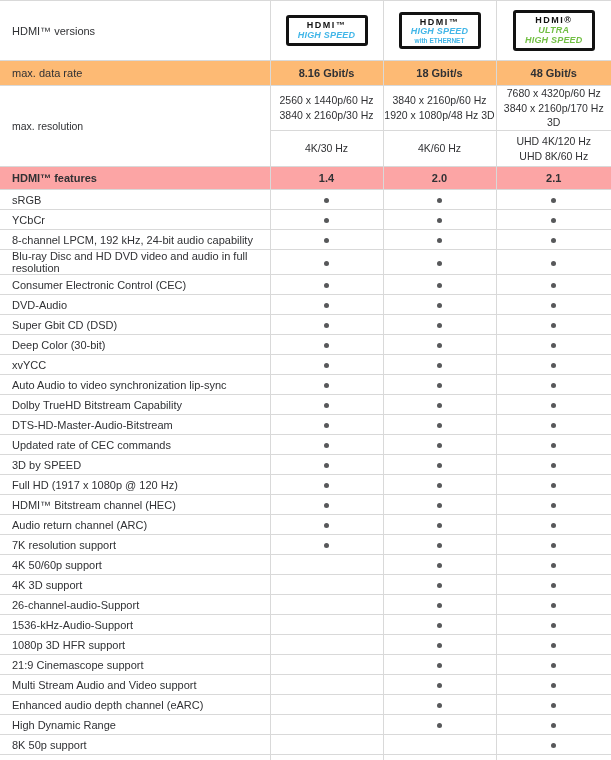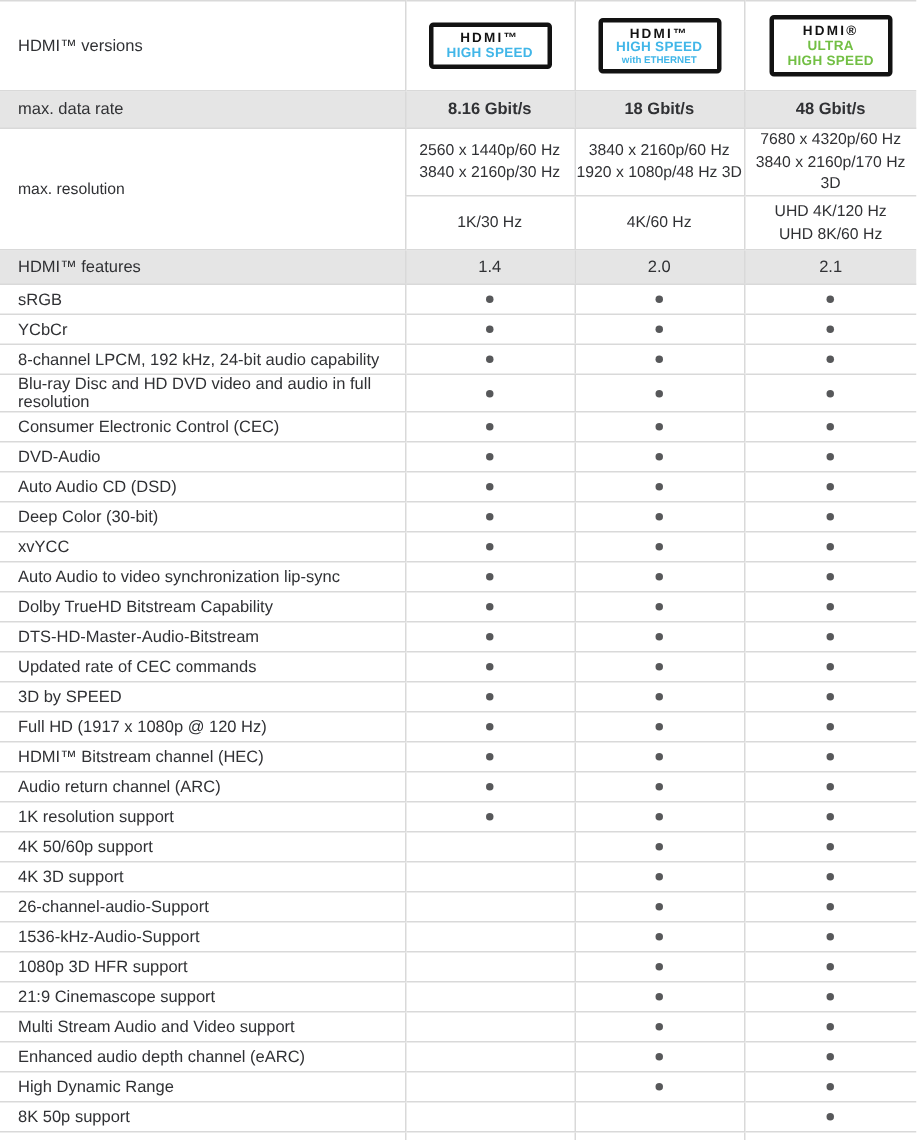--- a/index.html
+++ b/index.html
@@ -24,25 +24,25 @@
   td.labelcol{
     text-align:left;
     padding-left:12px;
     padding-right:8px;
   }
   td.vcol{
     border-left:1px solid #d9d9d9;
     text-align:center;
   }
   tr.row-versions td{height:59px;}
-  tr.row-datarate td{height:24px;background:#e5e5e5;font-weight:bold;}
+  tr.row-datarate td{height:24px;background:#fdba74;font-weight:bold;}
   tr.row-datarate td.labelcol{font-weight:normal;}
   tr.row-res1 td{height:35px;font-size:10.5px;line-height:1.4;}
   tr.row-res2 td{height:35px;font-size:10.5px;line-height:1.4;}
-  tr.row-feathead td{height:22px;background:#e5e5e5;font-weight:normal;}
+  tr.row-feathead td{height:22px;background:#fca5a5;font-weight:bold;}
   tr.feature-row td{height:19px;}
   .two-line span{display:block;}
   
   .badge{
     display:inline-block;
     background:#ffffff;
     border:3px solid #121212;
     border-radius:3px;
     padding:3px 5px 2px 5px;
     min-width:66px;
@@ -55,20 +55,21 @@
     font-weight:bold;
     letter-spacing:1.5px;
     color:#121212;
   }
   .badge-line{
     display:block;
     font-size:9px;
     font-weight:bold;
     letter-spacing:0.2px;
     white-space:nowrap;
+    font-style:italic;
   }
   .badge-sub{
     display:block;
     font-size:6.5px;
     font-weight:bold;
     white-space:nowrap;
   }
   
   .dot{
     display:inline-block;
@@ -137,21 +138,21 @@
       <span>3840 x 2160p/60 Hz</span>
       <span>1920 x 1080p/48 Hz 3D</span>
     </td>
     <td class="vcol two-line">
       <span>7680 x 4320p/60 Hz</span>
       <span>3840 x 2160p/170 Hz 3D</span>
     </td>
   </tr>
   <tr class="row-res2">
     <td class="vcol two-line">
-      <span>1K/30 Hz</span>
+      <span>4K/30 Hz</span>
     </td>
     <td class="vcol two-line">
       <span>4K/60 Hz</span>
     </td>
     <td class="vcol two-line">
       <span>UHD 4K/120 Hz</span>
       <span>UHD 8K/60 Hz</span>
     </td>
   </tr>
 
@@ -194,21 +195,21 @@
         <td class="vcol"><span class="dot" style="background: rgb(87, 88, 90);"></span></td>
         <td class="vcol"><span class="dot" style="background: rgb(87, 88, 90);"></span></td>
       </tr>
       <tr class="feature-row">
         <td class="labelcol">DVD-Audio</td>
         <td class="vcol"><span class="dot" style="background: rgb(87, 88, 90);"></span></td>
         <td class="vcol"><span class="dot" style="background: rgb(87, 88, 90);"></span></td>
         <td class="vcol"><span class="dot" style="background: rgb(87, 88, 90);"></span></td>
       </tr>
       <tr class="feature-row">
-        <td class="labelcol">Auto Audio CD (DSD)</td>
+        <td class="labelcol">Super Gbit CD (DSD)</td>
         <td class="vcol"><span class="dot" style="background: rgb(87, 88, 90);"></span></td>
         <td class="vcol"><span class="dot" style="background: rgb(87, 88, 90);"></span></td>
         <td class="vcol"><span class="dot" style="background: rgb(87, 88, 90);"></span></td>
       </tr>
       <tr class="feature-row">
         <td class="labelcol">Deep Color (30-bit)</td>
         <td class="vcol"><span class="dot" style="background: rgb(87, 88, 90);"></span></td>
         <td class="vcol"><span class="dot" style="background: rgb(87, 88, 90);"></span></td>
         <td class="vcol"><span class="dot" style="background: rgb(87, 88, 90);"></span></td>
       </tr>
@@ -260,21 +261,21 @@
         <td class="vcol"><span class="dot" style="background: rgb(87, 88, 90);"></span></td>
         <td class="vcol"><span class="dot" style="background: rgb(87, 88, 90);"></span></td>
       </tr>
       <tr class="feature-row">
         <td class="labelcol">Audio return channel (ARC)</td>
         <td class="vcol"><span class="dot" style="background: rgb(87, 88, 90);"></span></td>
         <td class="vcol"><span class="dot" style="background: rgb(87, 88, 90);"></span></td>
         <td class="vcol"><span class="dot" style="background: rgb(87, 88, 90);"></span></td>
       </tr>
       <tr class="feature-row">
-        <td class="labelcol">1K resolution support</td>
+        <td class="labelcol">7K resolution support</td>
         <td class="vcol"><span class="dot" style="background: rgb(87, 88, 90);"></span></td>
         <td class="vcol"><span class="dot" style="background: rgb(87, 88, 90);"></span></td>
         <td class="vcol"><span class="dot" style="background: rgb(87, 88, 90);"></span></td>
       </tr>
       <tr class="feature-row">
         <td class="labelcol">4K 50/60p support</td>
         <td class="vcol"></td>
         <td class="vcol"><span class="dot" style="background: rgb(87, 88, 90);"></span></td>
         <td class="vcol"><span class="dot" style="background: rgb(87, 88, 90);"></span></td>
       </tr>

